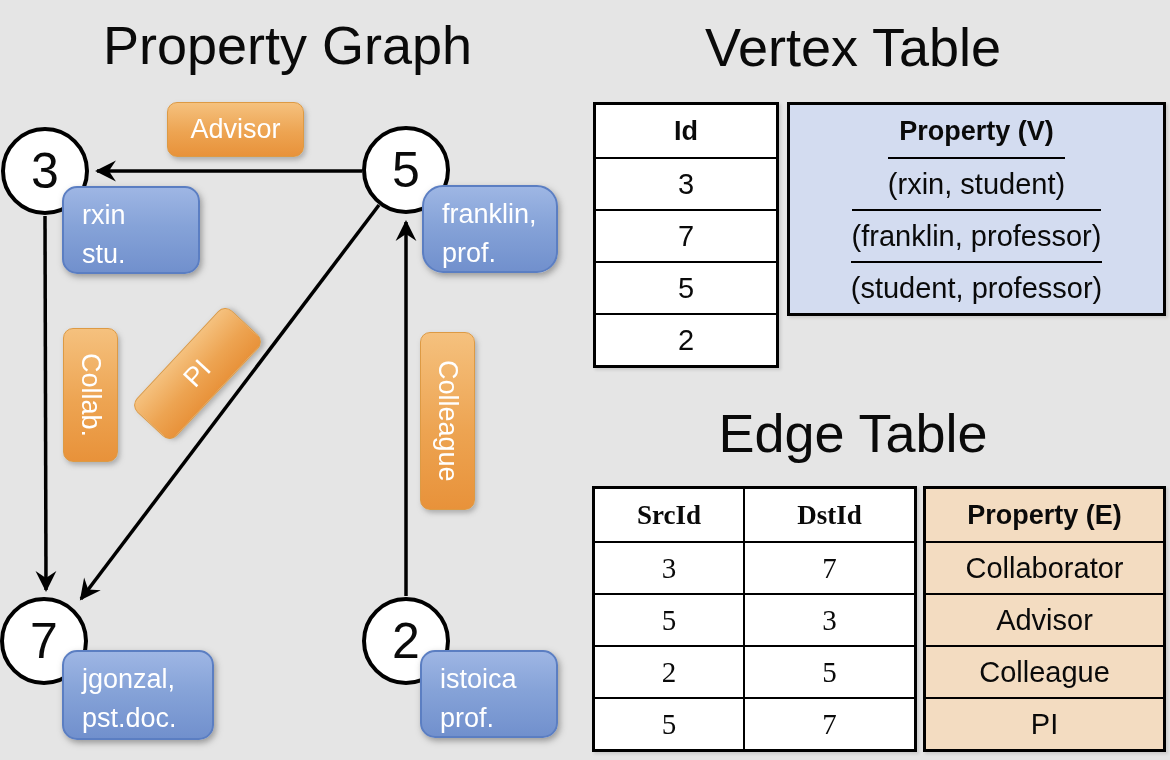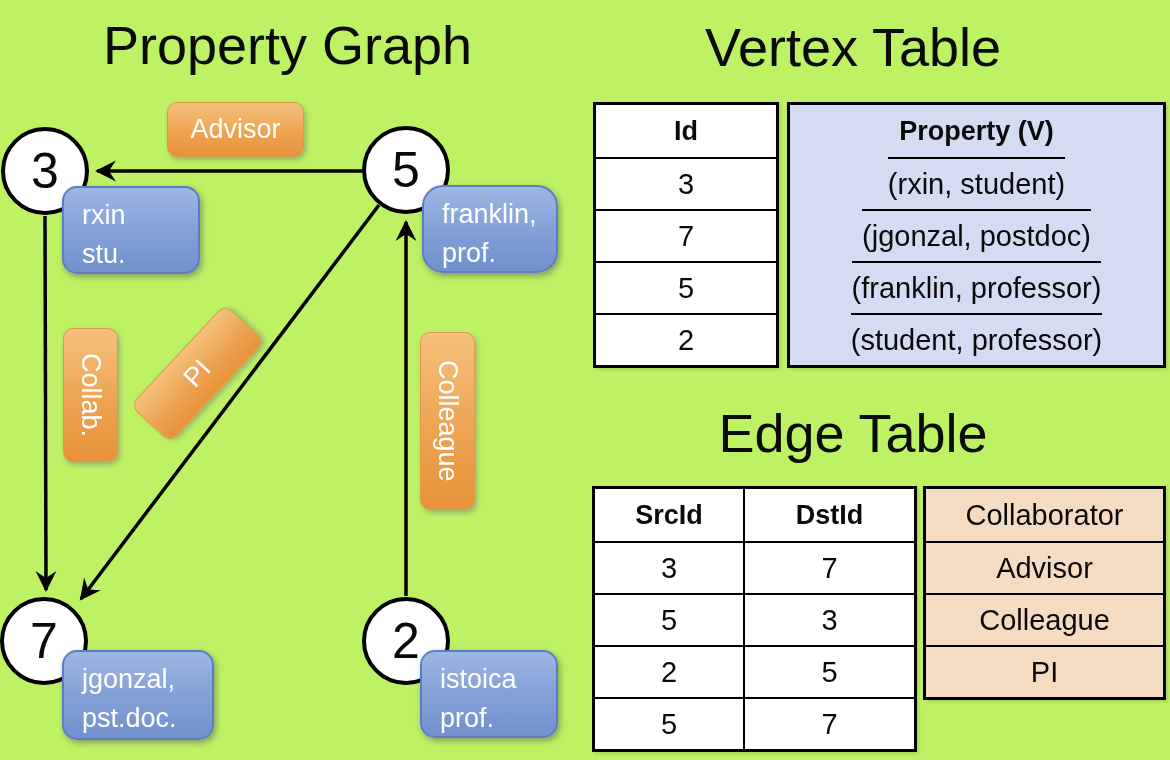--- a/index.html
+++ b/index.html
@@ -1,18 +1,18 @@
 <!DOCTYPE html>
 <html><head>
 <meta charset="utf-8">
 <style>
   html,body { margin:0; padding:0; background:#ffffff; }
   * { box-sizing:border-box; }
   .canvas {
-    position:relative; width:1170px; height:760px; background:#bef264;
+    position:relative; width:1170px; height:760px; background:#e5e5e5;
     font-family:"Liberation Sans", sans-serif; overflow:hidden; color:#000;
   }
   .big-title {
     position:absolute; text-align:center;
     font-size:54px; font-weight:300; letter-spacing:0px; color:#0a0a0a;
     white-space:nowrap;
   }
   #graph-title   { left:0;   top:14px;  width:575px; }
   #vtable-title  { left:588px; top:16px;  width:530px; }
   #etable-title  { left:588px; top:402px; width:530px; }
@@ -51,21 +51,21 @@
     box-shadow:2px 2px 3px rgba(0,0,0,0.12);
   }
   .tcol .cell {
     height:52px; flex:0 0 52px;
     display:flex; align-items:center; justify-content:center;
     font-size:29px; font-weight:300; color:#0a0a0a; white-space:nowrap;
   }
   .tcol .cell + .cell { border-top:2px solid #000; }
   .tcol .cell.th { font-weight:700; font-size:27px; }
   .split { flex-direction:row; }
-  .subcol { display:flex; flex-direction:column; }
+  .subcol { display:flex; flex-direction:column;font-family:Liberation Serif, serif; }
   .subcol + .subcol { border-left:2px solid #000; }
 </style>
 </head>
 <body>
 
 <div class="canvas">
 
   <div class="big-title" id="graph-title">Property Graph</div>
   <div class="big-title" id="vtable-title">Vertex Table</div>
   <div class="big-title" id="etable-title">Edge Table</div>
@@ -121,21 +121,20 @@
     <div class="tcol" style="left:0; width:186px;">
       <div class="cell th">Id</div>
     <div class="cell">3</div>
         <div class="cell">7</div>
         <div class="cell">5</div>
         <div class="cell">2</div>
       </div>
     <div class="tcol" style="left:194px; width:379px; background:#d3dcf0;align-items:center;">
       <div class="cell th">Property (V)</div>
     <div class="cell">(rxin, student)</div>
-        <div class="cell">(jgonzal, postdoc)</div>
         <div class="cell">(franklin, professor)</div>
         <div class="cell">(student, professor)</div>
       </div>
   </div>
 
   <div class="tablebox" style="left:592px; top:486px; width:574px; height:274px;">
     <div class="tcol split" style="left:0; width:325px;">
       <div class="subcol" style="width:148px;">
         <div class="cell th">SrcId</div>
       <div class="cell">3</div>
@@ -145,20 +144,21 @@
         </div>
       <div class="subcol" style="flex:1;">
         <div class="cell th">DstId</div>
       <div class="cell">7</div>
           <div class="cell">3</div>
           <div class="cell">5</div>
           <div class="cell">7</div>
         </div>
     </div>
     <div class="tcol" style="left:331px; width:243px; background:#f3dcc1;">
+      <div class="cell th">Property (E)</div>
     <div class="cell">Collaborator</div>
         <div class="cell">Advisor</div>
         <div class="cell">Colleague</div>
         <div class="cell">PI</div>
       </div>
   </div>
 
 </div>
 
 </body></html>

